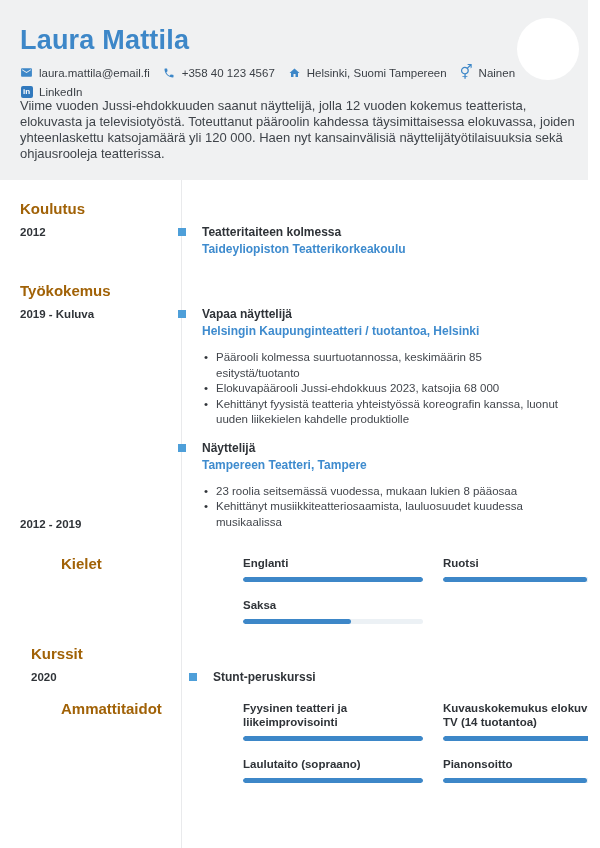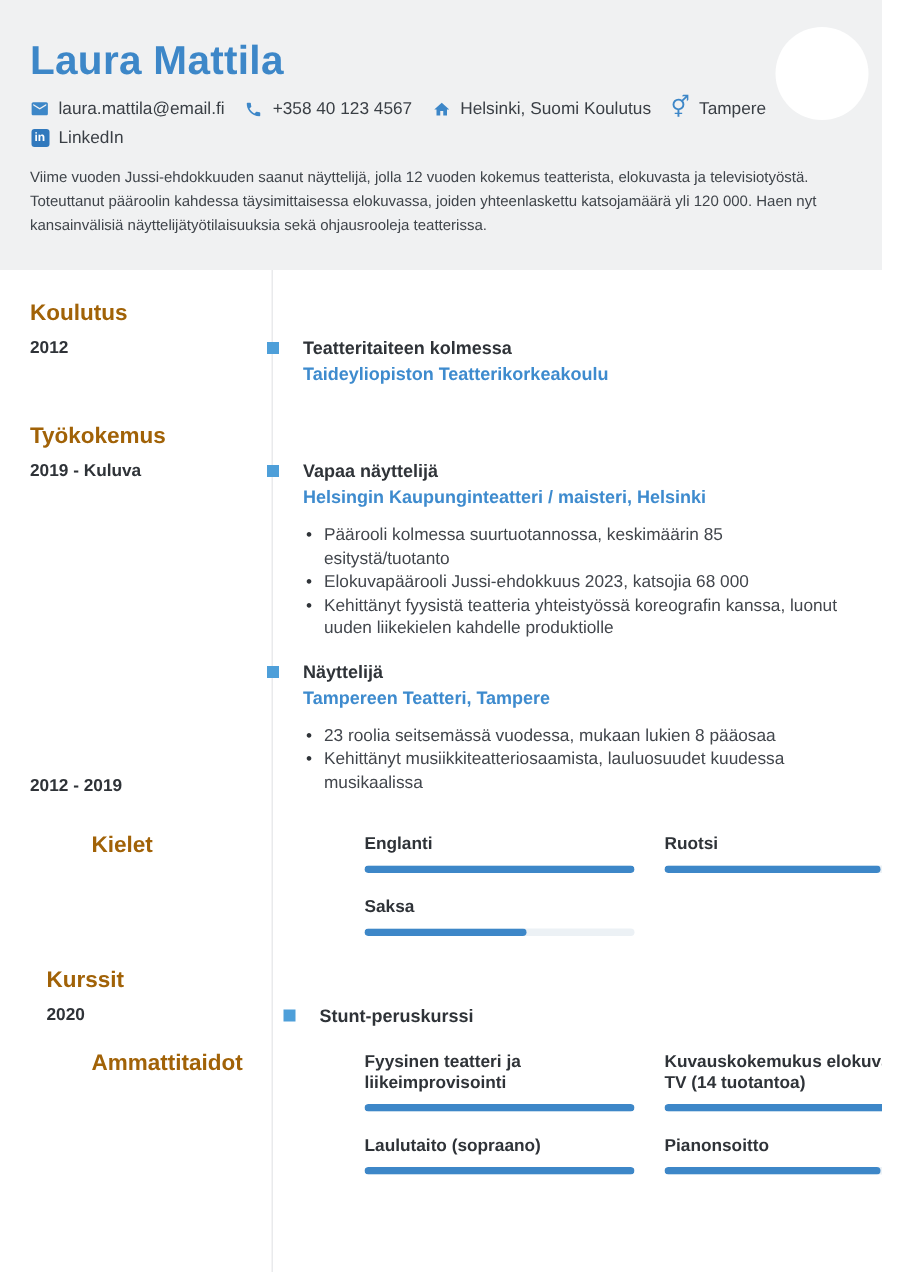--- a/index.html
+++ b/index.html
@@ -15,21 +15,21 @@
   .band { position:relative; height:180px; background:#f0f1f2; padding:0 20px; }
   .name { padding-top:25px; font-size:27px; font-weight:bold; color:#3d87c8; letter-spacing:.2px; }
   .contact-row { display:flex; align-items:center; gap:13px; margin-top:10px; }
   .contact { display:flex; align-items:center; gap:6px; font-size:11.5px; color:#3a3f45;justify-content:space-between; }
   .contact .ic { display:inline-flex; width:13px; height:13px; align-items:center; justify-content:center; flex:none; }
   .contact .ic svg { display:block; }
   .gender-glyph { font-family:"DejaVu Sans", sans-serif; font-size:14px; color:#3d87c8; line-height:13px; }
   .li-badge { width:12px; height:12px; background:#3179bd; border-radius:2px; color:#fff;
               font-size:8px; font-weight:bold; display:flex; align-items:center; justify-content:center; }
   .linkedin-row { margin-top:6px; }
-  .summary { margin-top:13px; width:564px; font-size:10px; line-height:16px; color:#3f444a; }
+  .summary { width:564px; font-size:13px; line-height:16px; color:#3f444a; }
   .avatar { position:absolute; left:517px; top:18px; width:62px; height:62px; border-radius:50%; background:#ffffff; }
 
   
   .cv-body { position:relative; height:668px; padding-top:21px; }
   .cv-body::before { content:""; position:absolute; left:181px; top:0; bottom:0; width:1px; background:#e9eaec; }
 
   h2.sec-title { font-size:15px; font-weight:bold; color:#a16207; margin:0 0 9px 20px; line-height:15px; }
 
   .item-row { display:flex; }
   .item-date { width:181px; flex:none; padding:1px 10px 0 20px; font-size:11.5px; font-weight:bold; color:#2f3338; }
@@ -80,25 +80,25 @@
             </svg>
         </span>
         <span>+358 40 123 4567</span>
       </div>
       <div class="contact">
         <span class="ic">
           <svg width="13" height="12" viewBox="0 0 24 24" fill="#3d87c8">
               <path d="M10 20v-6h4v6h5v-8h3L12 3 2 12h3v8z"></path>
             </svg>
         </span>
-        <span>Helsinki, Suomi Koulutus</span>
+        <span>Helsinki, Suomi Tampereen</span>
       </div>
       <div class="contact">
         <span class="ic gender-glyph">⚥</span>
-        <span>Tampere</span>
+        <span>Nainen</span>
       </div>
     </div>
 
     <div class="contact-row linkedin-row">
       <div class="contact">
         <span class="ic">
           <span class="li-badge">in</span>
         </span>
         <span>LinkedIn</span>
       </div>
@@ -124,21 +124,21 @@
     </section>
 
     <section class="sec">
       <h2 class="sec-title">Työkokemus</h2>
 
       <div class="item-row work-item">
         <div class="item-date">2019 - Kuluva</div>
         <div class="item-content">
           <span class="marker"></span>
           <div class="item-title">Vapaa näyttelijä</div>
-          <div class="item-sub">Helsingin Kaupunginteatteri / maisteri, Helsinki</div>
+          <div class="item-sub">Helsingin Kaupunginteatteri / tuotantoa, Helsinki</div>
           <ul class="bullets">
             <li>Päärooli kolmessa suurtuotannossa, keskimäärin 85 esitystä/tuotanto</li>
             <li>Elokuvapäärooli Jussi-ehdokkuus 2023, katsojia 68 000</li>
             <li>Kehittänyt fyysistä teatteria yhteistyössä koreografin kanssa, luonut uuden liikekielen kahdelle produktiolle</li>
           </ul>
         </div>
       </div>
 
       <div class="item-row work-item">
         <div class="item-date">2012 - 2019</div>

